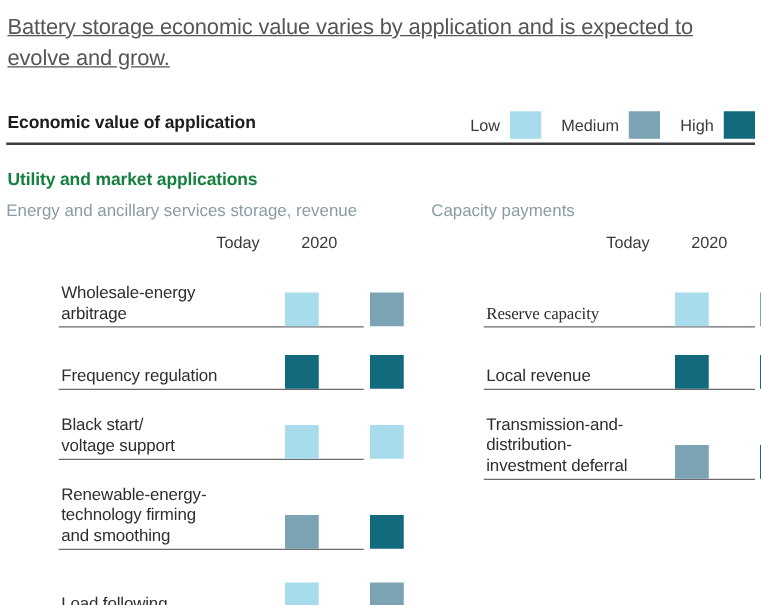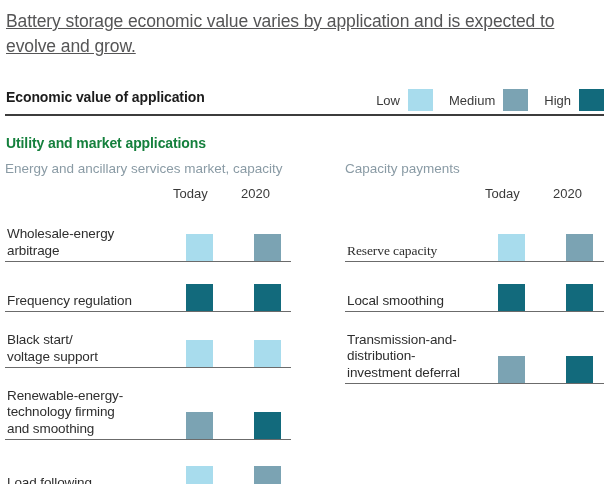--- a/index.html
+++ b/index.html
@@ -118,20 +118,21 @@
     text-align: left;
     width: 50px;
   }
 
   
   .rows { position: relative; }
   .row {
     position: relative;
     border-bottom: 1.5px solid #6b6b6b;
     box-sizing: border-box;
+    margin-left: 42px;
   }
   .row-label {
     position: absolute;
     left: 2px;
     bottom: 2px;
     font-size: 13.5px;
     line-height: 16.5px;
     color: #2e2e2e;
     letter-spacing: -0.1px;
   }
@@ -166,21 +167,21 @@
       <span class="legend-swatch" style="background: rgb(18, 106, 124);"></span>
     </div>
 
   </div>
   <div class="legend-rule"></div>
 </div>
 
 <div class="section-header">Utility and market applications</div>
 
 <div class="col col-left">
-  <div class="col-subtitle">Energy and ancillary services market, capacity</div>
+  <div class="col-subtitle">Energy and ancillary services storage, revenue</div>
   <div class="col-axis">
     <span class="axis-label" style="left:168px;">Today</span>
     <span class="axis-label" style="left:236px;">2020</span>
   </div>
   <div class="rows" id="rows-left">
       <div class="row" style="height: 54px;">
         <div class="row-label">Wholesale-energy<br>arbitrage</div>
         <div class="bar" style="left: 181px; background: rgb(168, 220, 237);"></div>
         <div class="bar" style="left: 249px; background: rgb(123, 163, 179);"></div>
       </div>
@@ -213,21 +214,21 @@
     <span class="axis-label" style="left:140px;">Today</span>
     <span class="axis-label" style="left:208px;">2020</span>
   </div>
   <div class="rows" id="rows-right">
       <div class="row" style="height: 54px; font-family: Liberation Serif, serif;">
         <div class="row-label">Reserve capacity</div>
         <div class="bar" style="left: 153px; background: rgb(168, 220, 237);"></div>
         <div class="bar" style="left: 221px; background: rgb(123, 163, 179);"></div>
       </div>
       <div class="row" style="height: 50px;">
-        <div class="row-label">Local smoothing</div>
+        <div class="row-label">Local revenue</div>
         <div class="bar" style="left: 153px; background: rgb(18, 106, 124);"></div>
         <div class="bar" style="left: 221px; background: rgb(18, 106, 124);"></div>
       </div>
       <div class="row" style="height: 72px;">
         <div class="row-label">Transmission-and-<br>distribution-<br>investment deferral</div>
         <div class="bar" style="left: 153px; background: rgb(123, 163, 179);"></div>
         <div class="bar" style="left: 221px; background: rgb(18, 106, 124);"></div>
       </div>
     </div>
 </div>

